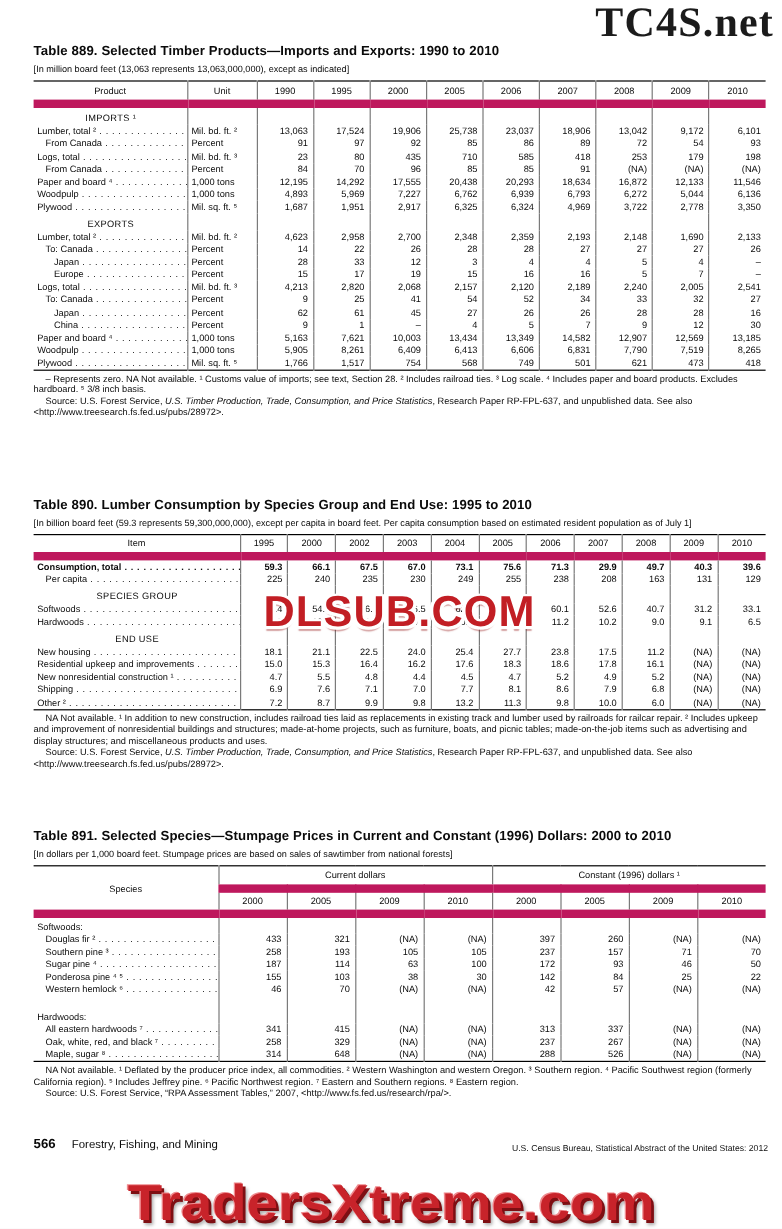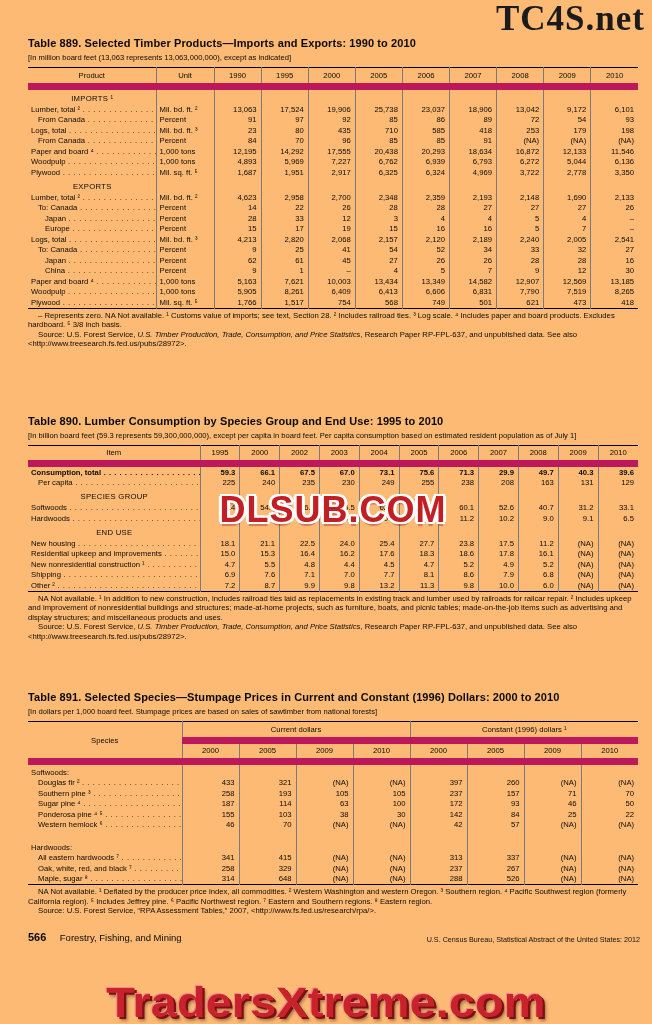--- a/index.html
+++ b/index.html
@@ -1,17 +1,17 @@
 <!DOCTYPE html>
 <html><head>
 <meta charset="utf-8">
 <style>
   html,body{margin:0;padding:0}
   body{width:652px;height:1024px;background:#e9e7e2;font-family:"Liberation Sans","DejaVu Sans",sans-serif;color:#0a0a0a}
-  .page{position:relative;width:652px;height:1024px;background:#fdba74;overflow:hidden}
+  .page{position:relative;width:652px;height:1024px;background:#ffffff;overflow:hidden}
   .content{padding:37px 14px 0 28px}
   .sec{display:block}
   .tbl-title{font-size:11px;line-height:13px;font-weight:700;margin:0;letter-spacing:.1px}
   .bracket{font-size:7.6px;line-height:9.4px;margin:3px 0 0 0;max-width:600px}
   table{border-collapse:collapse;table-layout:fixed;width:610px;margin-top:5px;border-top:1px solid #000;border-bottom:1px solid #000}
   th,td{font-size:7.7px;line-height:9.5px;padding:.5px 2px;vertical-align:bottom;font-weight:400}
   thead th{text-align:center;vertical-align:middle;padding:2.5px 1px;border-bottom:7px solid #be185d}
   td,th{border-left:1px solid #7a7a7a}
   tr>td:first-child,tr>th:first-child{border-left:none}
   #t891 thead tr.yrs th:first-child{border-left:1px solid #7a7a7a}
@@ -28,21 +28,21 @@
   tr.blank td{height:9px}
   .c-stub{width:128px}.c-unit{width:58px}.c-yr{width:47.1px}
   #t890 .c-stub{width:172px}#t890 .c-yr{width:39.8px}
   #t891 .c-stub{width:154px}#t891 .c-yr{width:57px}
   .notes{margin-top:2px;width:612px}
   .note{font-size:7.7px;line-height:9.4px;margin:0;text-indent:10px}
   .note i{font-style:italic}
   .sec890{margin-top:66px;position:relative}
   .sec891{margin-top:50px}
   .sec891 .tbl-title{max-width:548px}
-  .footer{display:flex;justify-content:space-between;align-items:flex-end;margin-top:11px;width:612px}
+  .footer{display:flex;justify-content:space-between;align-items:flex-end;margin-top:28px;width:612px}
   .pageno{font-size:11px;font-weight:700}
   .chapter{font-size:9.5px;margin-left:9px}
   .credit{font-size:7.2px;color:#111;padding-bottom:1px}
   
   .wm-tc4s{position:absolute;top:0;right:7px;font-family:"Liberation Serif","DejaVu Serif",serif;font-weight:700;font-size:35px;line-height:37px;color:#1b1b1b;letter-spacing:1px;z-index:9}
   .wm-dlsub{position:absolute;top:76px;left:50%;transform:translateX(-50%);font-size:36px;line-height:38px;font-weight:700;letter-spacing:1px;color:#c21e24;z-index:8;white-space:nowrap;
     text-shadow:-2px -2px 0 #fff,2px -2px 0 #fff,-2px 2px 0 #fff,2px 2px 0 #fff,0 -2px 0 #fff,0 2px 0 #fff,-3px 0 0 #fff,3px 0 0 #fff,0 4px 1px rgba(150,25,25,.4)}
   .wm-traders{position:absolute;bottom:1px;left:50%;transform:translateX(-50%) scaleX(1.12);font-size:42px;line-height:41px;font-weight:700;color:#c8232a;z-index:9;white-space:nowrap;
     text-shadow:-1px -1px 0 #ef8a8e,2px 2px 0 #7e0f13,3px 4px 3px rgba(0,0,0,.35)}
 </style>

